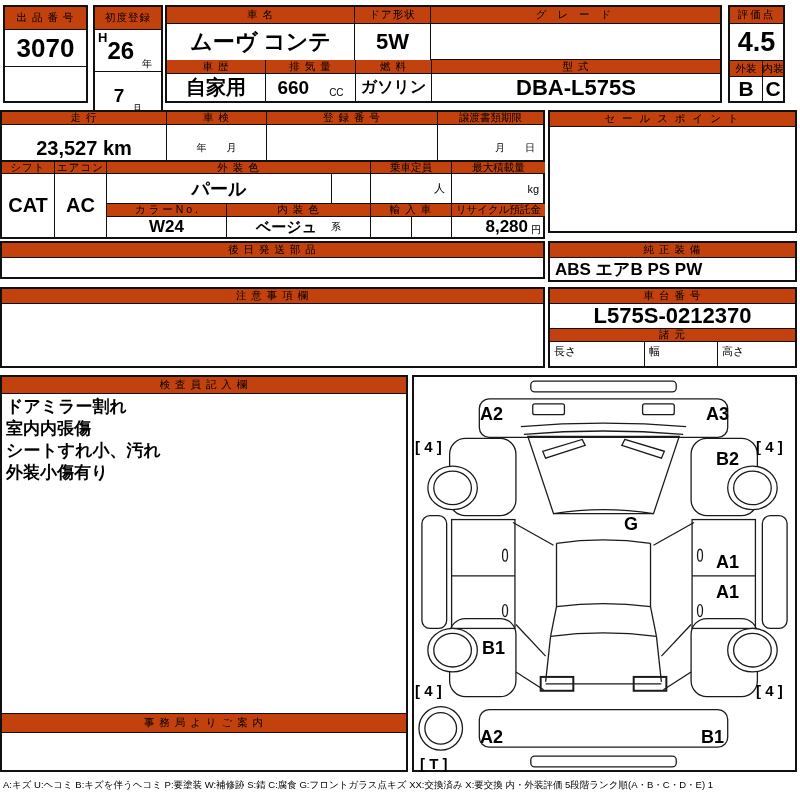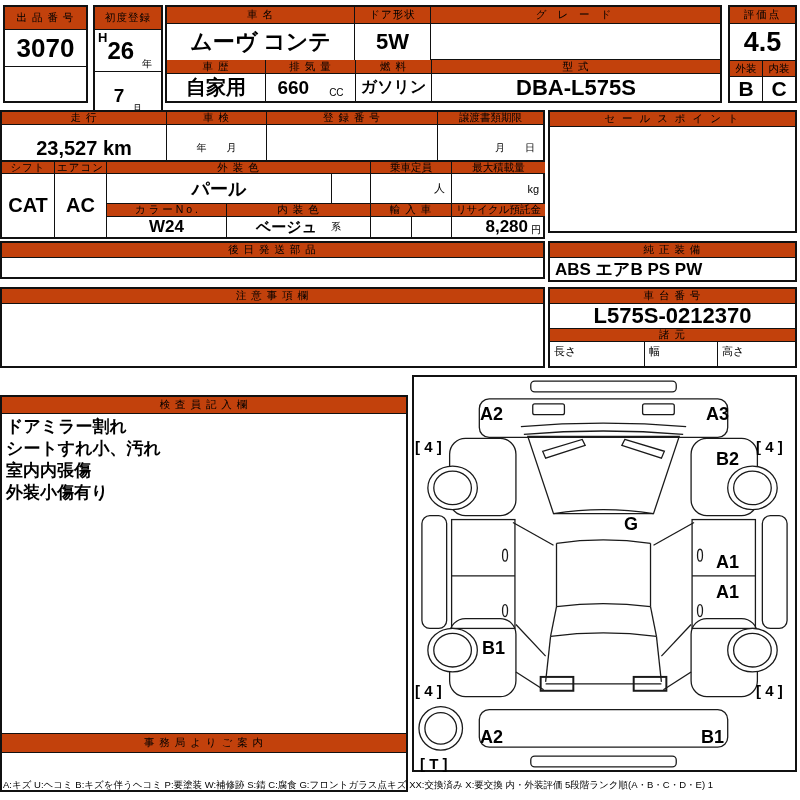--- a/index.html
+++ b/index.html
@@ -74,21 +74,21 @@
         <div class="hdr" style="height:14px;">燃 料</div>
         <div class="val" style="flex:1;font-size:16px;">ガソリン</div>
       </div>
       <div class="flexcol" style="flex:1;">
         <div class="hdr" style="height:14px;">型 式</div>
         <div class="val" style="flex:1;font-size:22px;">DBA-L575S</div>
       </div>
     </div>
   </div>
 
-  <div class="box flexcol" style="left:728px;top:5px;width:69px;height:98px;justify-content:space-between;">
+  <div class="box flexcol" style="left:728px;top:5px;width:57px;height:98px;justify-content:space-between;">
     <div class="hdr" style="height:17px;letter-spacing:2px;">評価点</div>
     <div class="val bb" style="height:37px;font-size:27px;">4.5</div>
     <div class="flexrow" style="height:16px;">
       <div class="hdr br" style="width:33px;letter-spacing:0;">外装</div>
       <div class="hdr" style="flex:1;letter-spacing:0;">内装</div>
     </div>
     <div class="flexrow" style="flex:1;">
       <div class="val br" style="width:33px;font-size:21px;">B</div>
       <div class="val" style="flex:1;font-size:21px;">C</div>
     </div>
@@ -175,26 +175,26 @@
     <div class="hdr" style="height:15px;">車 台 番 号</div>
     <div class="val bb" style="height:25px;font-size:22px;">L575S-0212370</div>
     <div class="hdr" style="height:13px;">諸 元</div>
     <div class="flexrow" style="flex:1;">
       <div class="cell br" style="position:relative;width:95px;justify-content:flex-start;align-items:flex-start;padding:2px 0 0 4px;font-size:11px;">長さ</div>
       <div class="cell br" style="position:relative;width:73px;justify-content:flex-start;align-items:flex-start;padding:2px 0 0 4px;font-size:11px;">幅</div>
       <div class="cell" style="position:relative;flex:1;justify-content:flex-start;align-items:flex-start;padding:2px 0 0 4px;font-size:11px;">高さ</div>
     </div>
   </div>
 
-  <div class="box flexcol" style="left:0;top:395px;width:408px;height:397px;">
+  <div class="box flexcol" style="left:0;top:375px;width:408px;height:397px;">
     <div class="hdr" style="height:17px;">検 査 員 記 入 欄</div>
     <div style="height:319px;padding:2px 4px;font-weight:bold;font-size:17px;line-height:22px;box-sizing:border-box;">
       <div>ドアミラー割れ</div>
+      <div>室内内張傷</div>
       <div>シートすれ小、汚れ</div>
-      <div>室内内張傷</div>
       <div>外装小傷有り</div>
     </div>
     <div class="hdr" style="height:20px;border-top:1px solid #111;">事 務 局 よ り ご 案 内</div>
     <div class="val" style="flex:1;"></div>
   </div>
 
   <div class="box" style="left:412px;top:375px;width:385px;height:397px;">
     <svg viewBox="0 0 385 397" width="381" height="393">
       <g fill="none" stroke="#1a1a1a" stroke-width="1.3">
 

